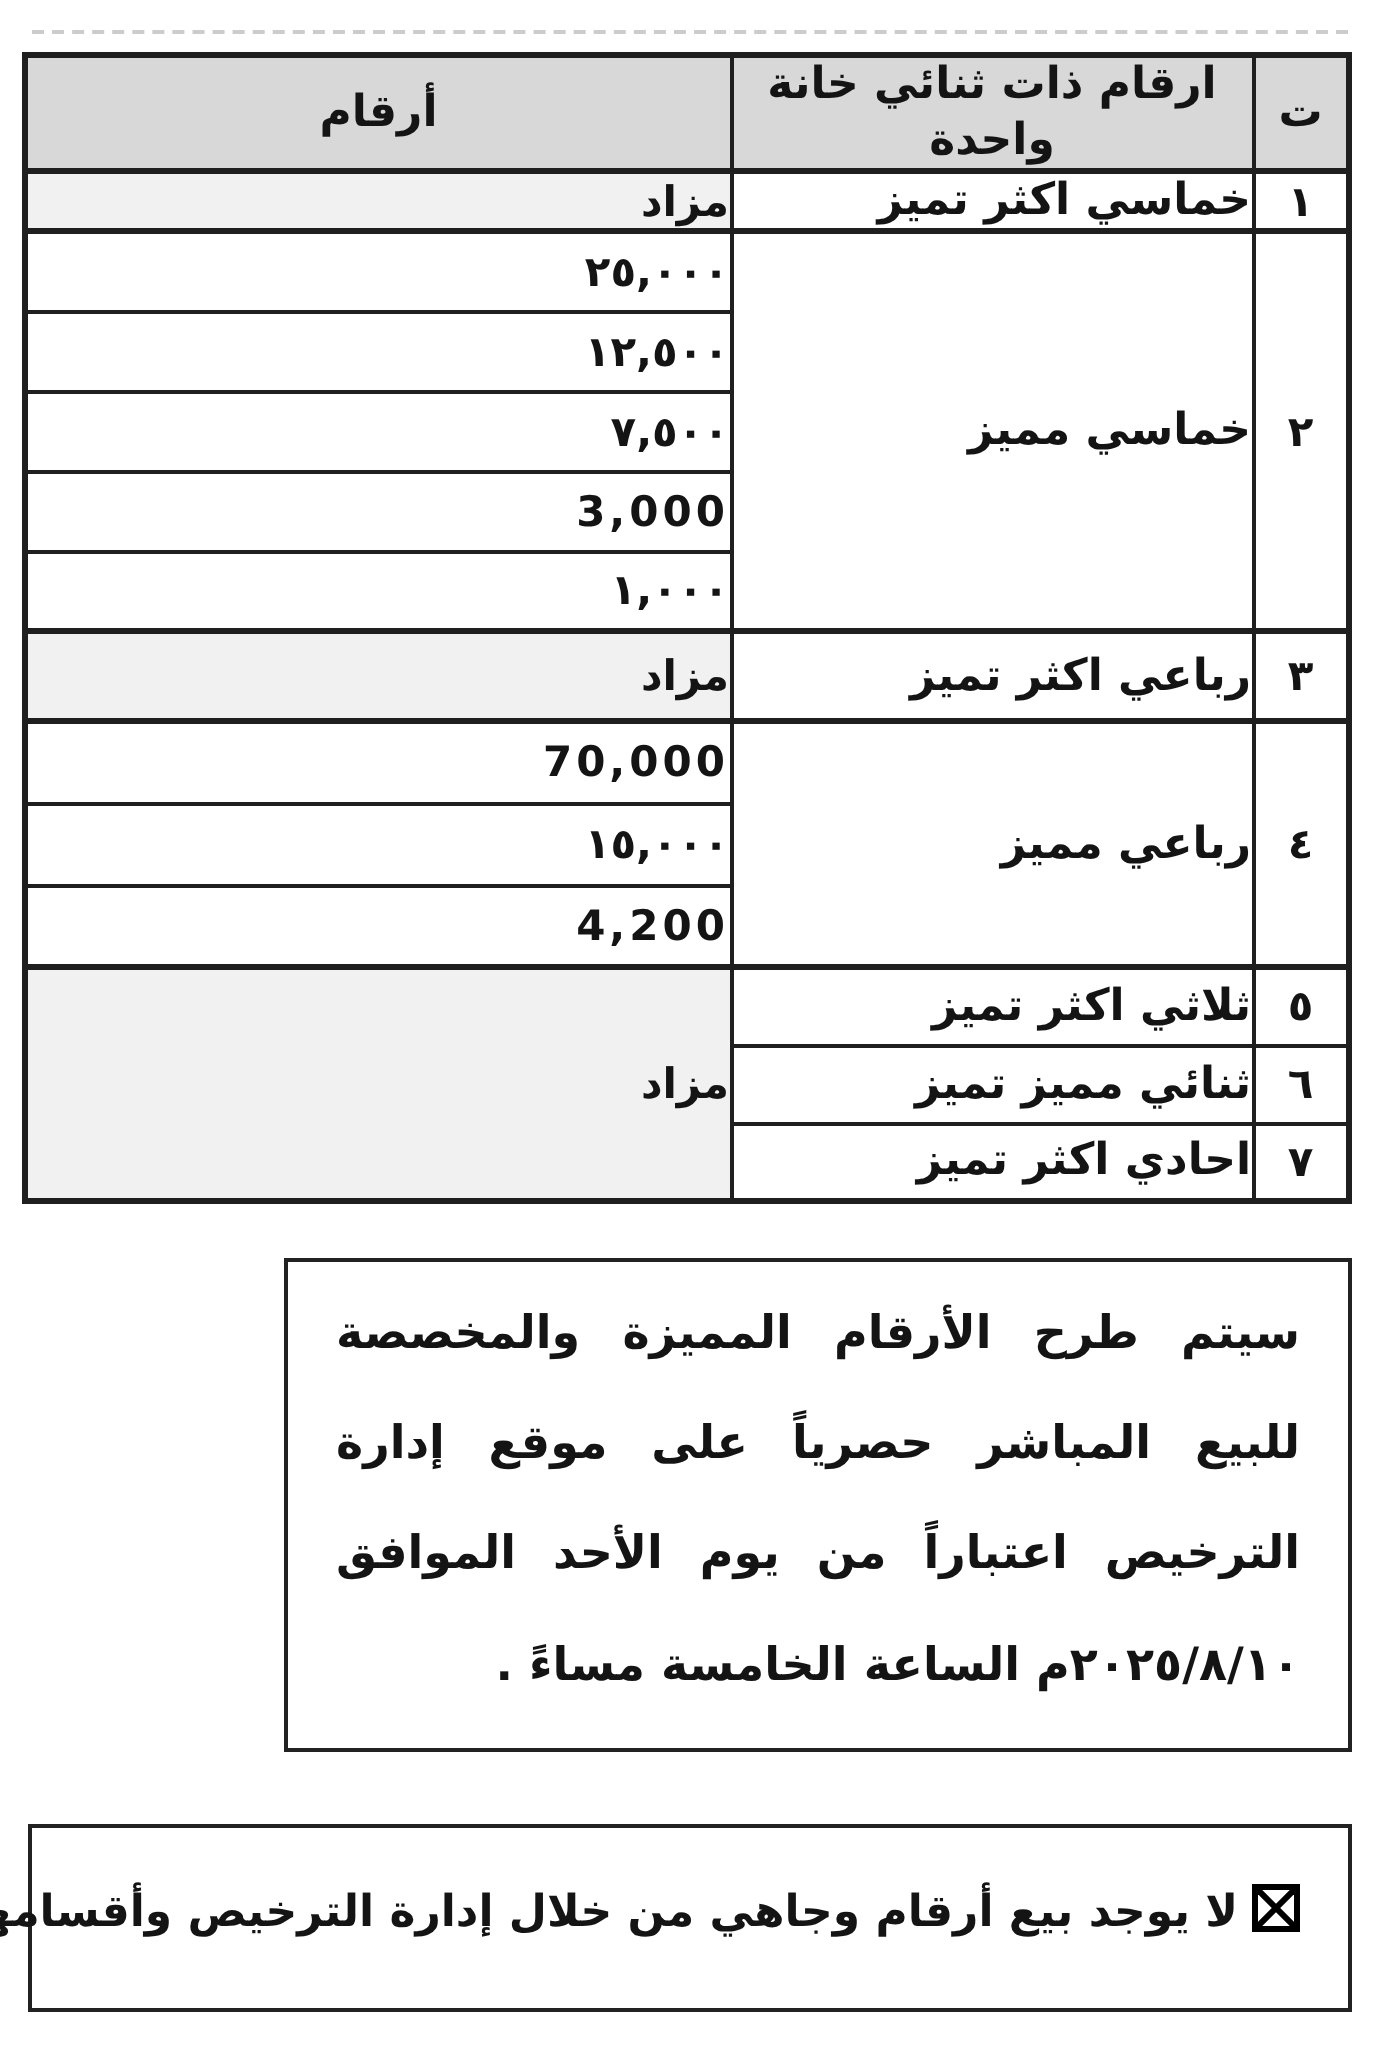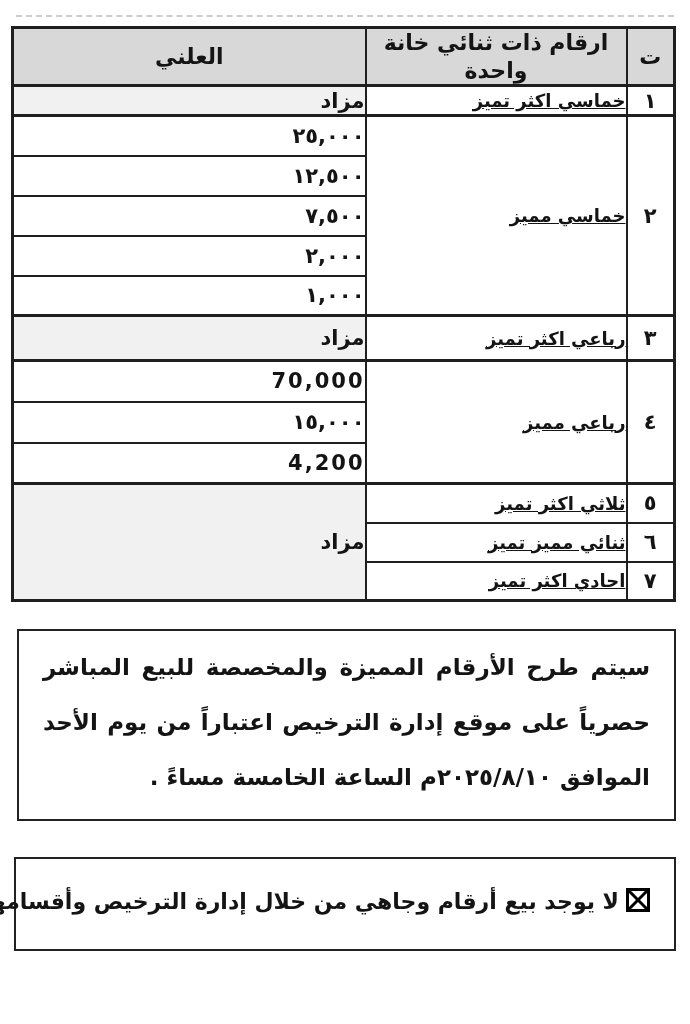--- a/index.html
+++ b/index.html
@@ -47,36 +47,35 @@
   }
   tr.group-start td { border-top: 3px solid #1f1f1f; }
   td.serial {
     text-align: center;
     vertical-align: middle;
     font-size: 21px;
   }
   td.cat {
     text-align: right;
     vertical-align: middle;
-    font-size: 18px;
+    font-size: 22px;
     padding-right: 12px;
     padding-left: 6px;
-    text-decoration: underline;
   }
   td.price {
     vertical-align: middle;
     font-size: 21px;
     letter-spacing: 2px;
     background: #ffffff;
   }
   td.auction { background: #f1f1f1; letter-spacing: 0; }
 
   
   .notice-box {
-    width: 659px;
+    width: 534px;
     box-sizing: border-box;
     margin-top: 27px;
     border: 2px solid #222222;
     padding: 9px 24px 13px 24px;
     font-size: 23px;
     line-height: 2.4;
     text-align: justify;
     text-align-last: right;
   }
 
@@ -125,21 +124,21 @@
   <table class="price-table">
     <colgroup>
       <col style="width:48px">
       <col style="width:261px">
       <col style="width:353px">
     </colgroup>
     <thead>
       <tr>
         <th>ت</th>
         <th>ارقام ذات ثنائي خانة واحدة</th>
-        <th>العلني</th>
+        <th>أرقام</th>
       </tr>
     </thead>
     <tbody>
 
       <tr class="group-start" style="height:30px">
         <td class="serial">١</td>
         <td class="cat">خماسي اكثر تميز</td>
         <td class="price auction">مزاد</td>
       </tr>
 
@@ -148,21 +147,21 @@
         <td class="cat" rowspan="5">خماسي مميز</td>
         <td class="price">٢٥,٠٠٠</td>
       </tr>
       <tr style="height:40px">
         <td class="price">١٢,٥٠٠</td>
       </tr>
       <tr style="height:40px">
         <td class="price">٧,٥٠٠</td>
       </tr>
       <tr style="height:40px">
-        <td class="price">٢,٠٠٠</td>
+        <td class="price">3,000</td>
       </tr>
       <tr style="height:40px">
         <td class="price">١,٠٠٠</td>
       </tr>
 
       <tr class="group-start" style="height:45px">
         <td class="serial">٣</td>
         <td class="cat">رباعي اكثر تميز</td>
         <td class="price auction">مزاد</td>
       </tr>

